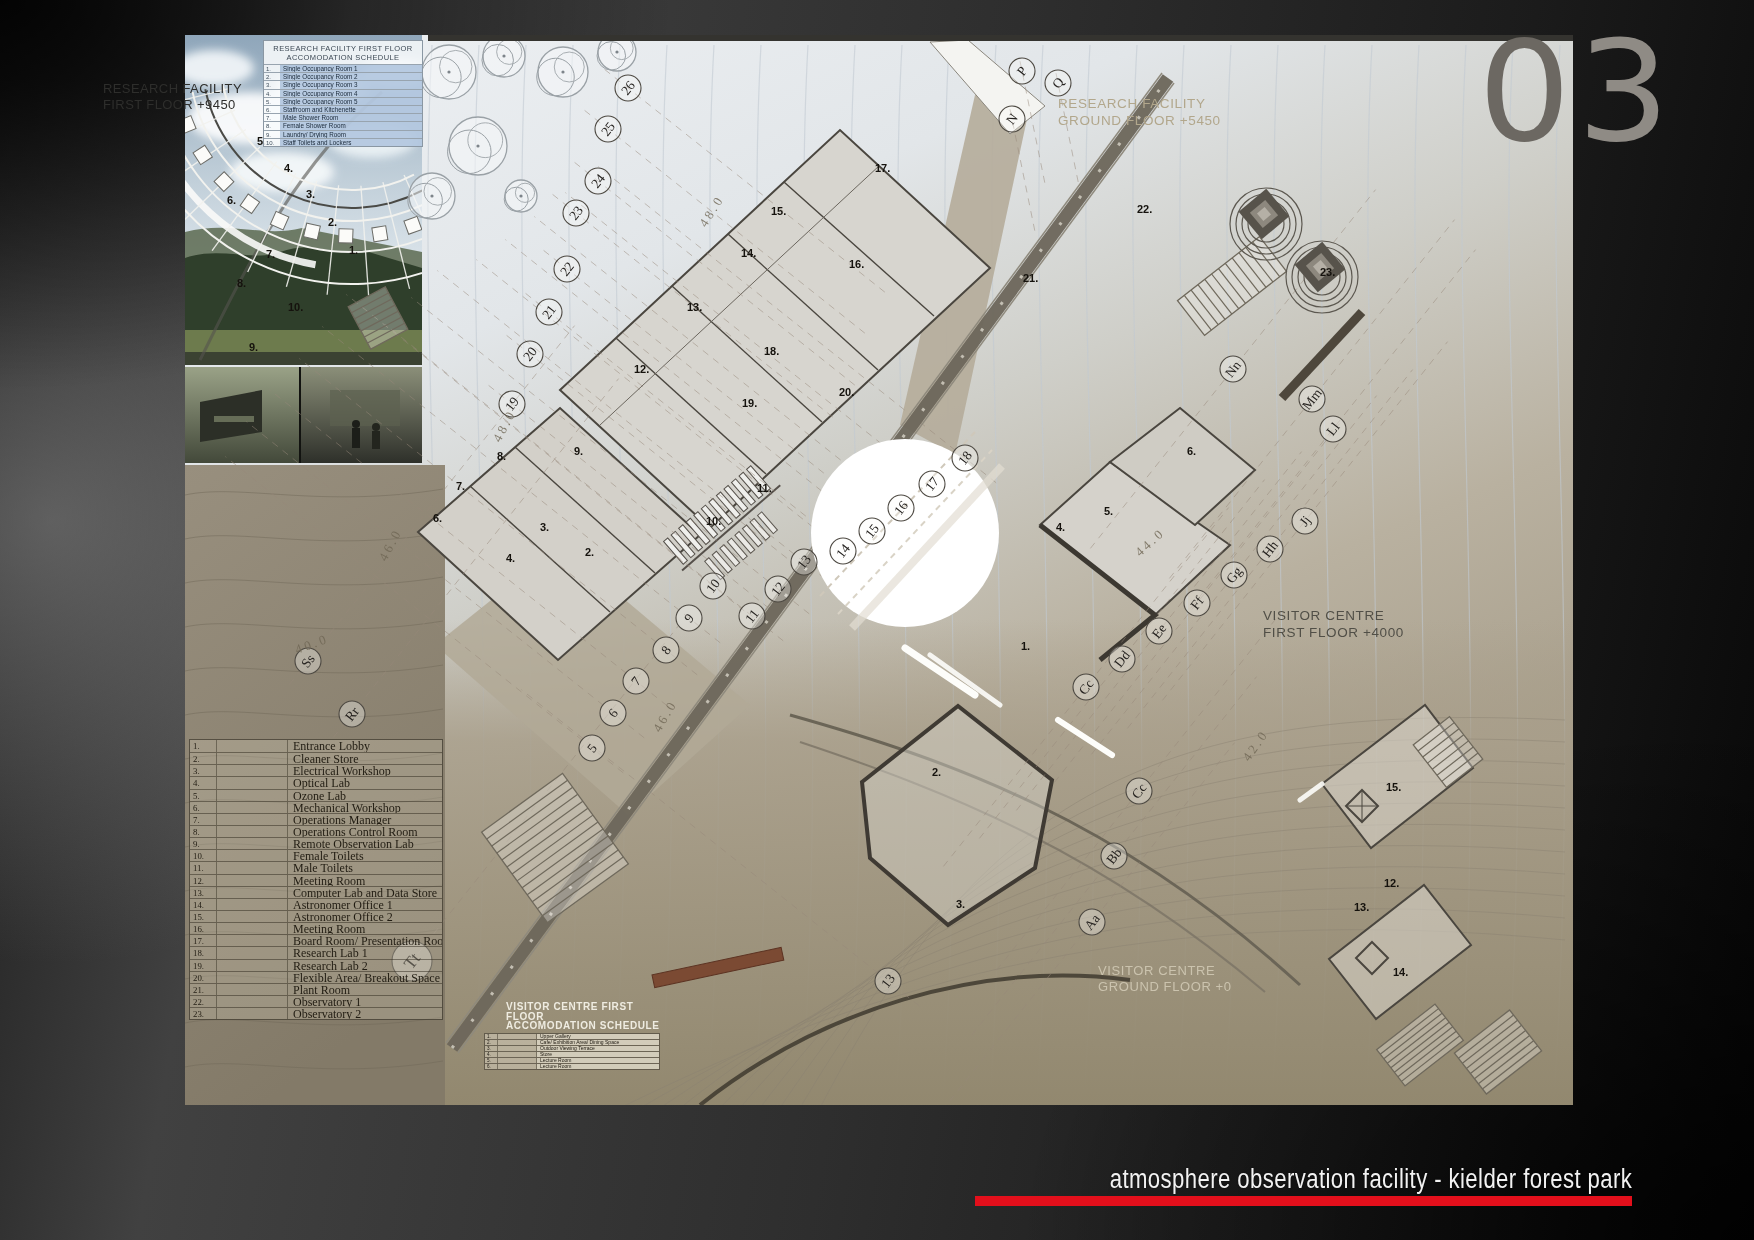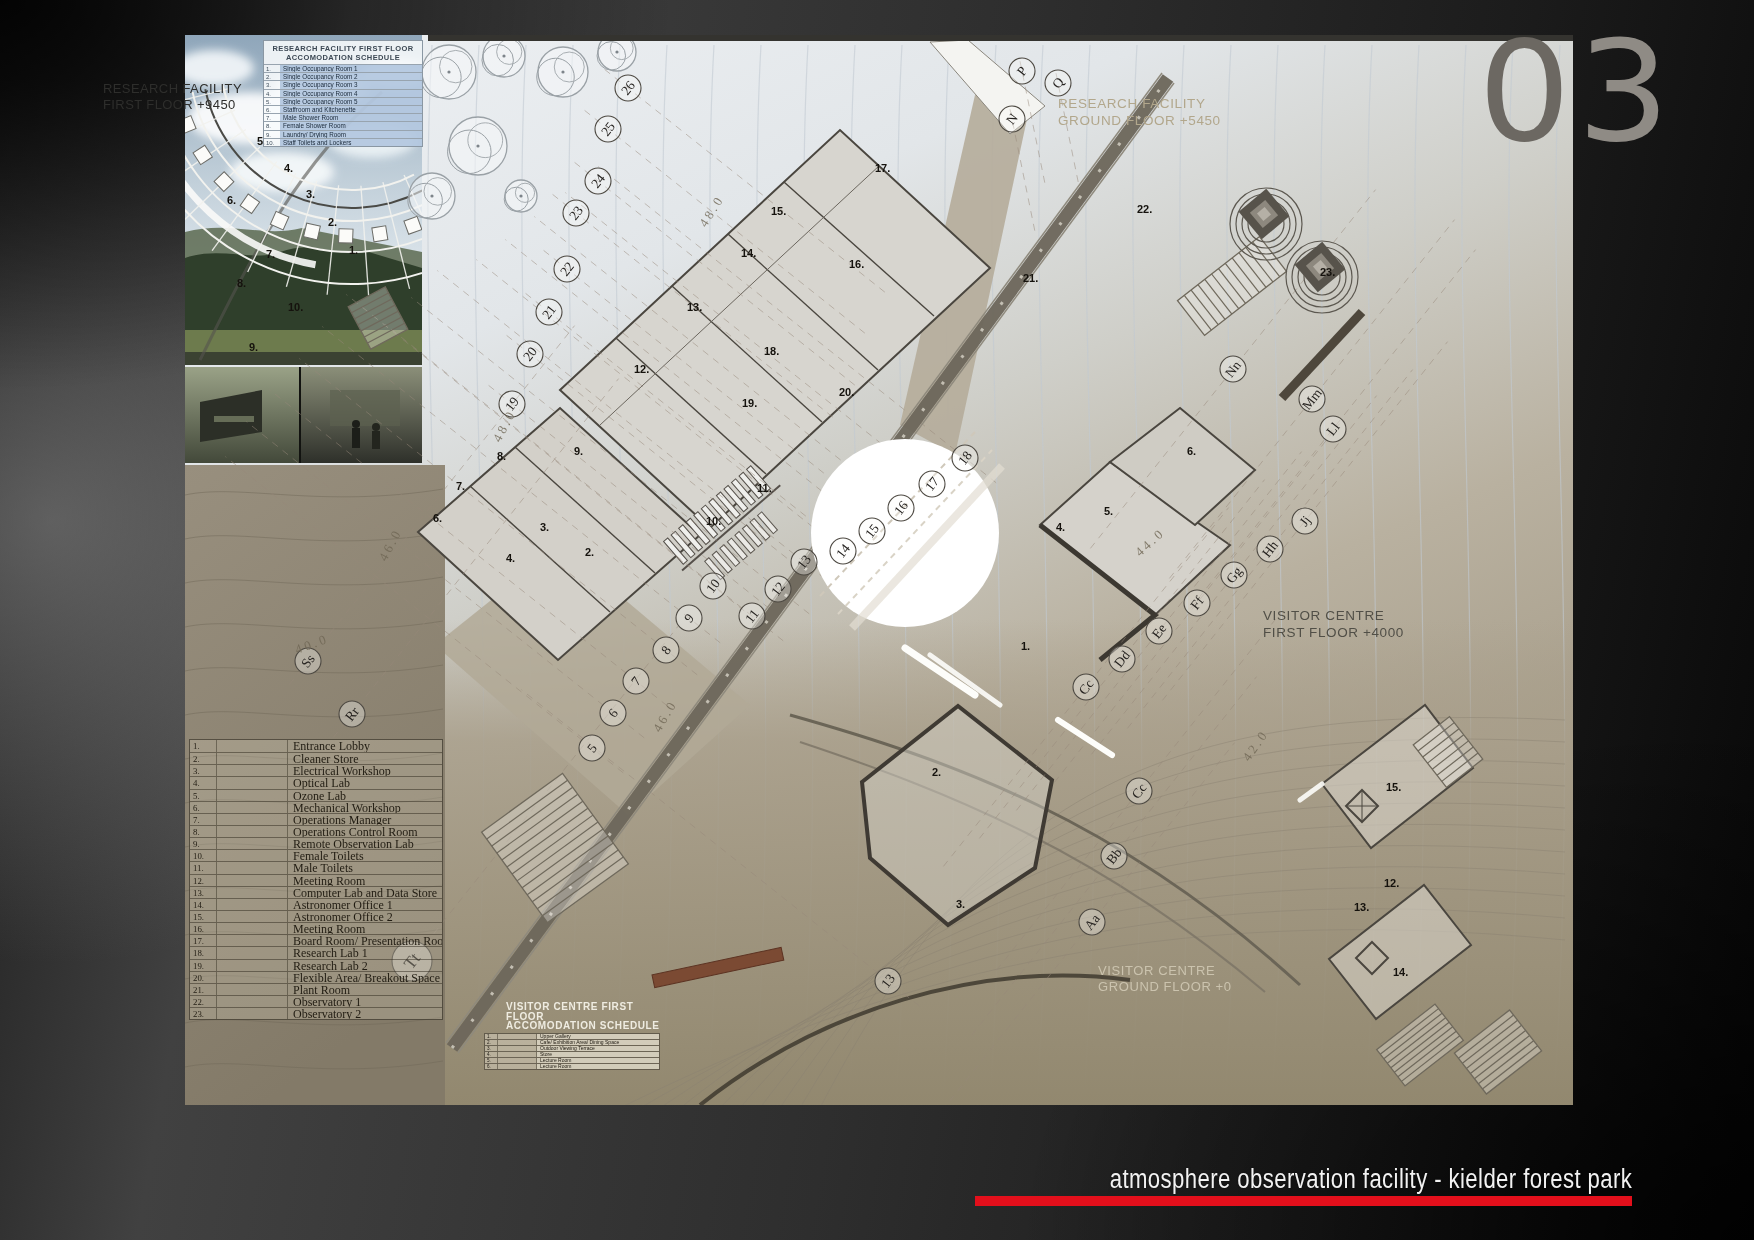--- a/index.html
+++ b/index.html
@@ -30,21 +30,21 @@
   .footer-title{position:absolute;right:122px;top:1164px;font-size:27px;color:#f2f2f2;
     white-space:nowrap;transform:scaleX(.82);transform-origin:right center;letter-spacing:.5px;
     text-shadow:0 0 2px rgba(0,0,0,.6);}
   .red-bar{position:absolute;left:975px;top:1196px;width:657px;height:10px;}
   
   .sched{position:absolute;}
   .t-row{display:flex;box-sizing:border-box;}
   .t-row span{display:block;box-sizing:border-box;overflow:hidden;white-space:nowrap;}
   
   .sched1{left:263px;top:40px;width:158px;background:rgba(248,250,252,.88);border:1px solid #8a97a3;}
-  .sched1 .title{font-size:7.5px;font-weight:bold;color:#3c4854;text-align:center;padding:3px 0 2px;line-height:9px;letter-spacing:.4px;}
+  .sched1 .title{font-size:7.5px;font-weight:normal;color:#3c4854;text-align:center;padding:3px 0 2px;line-height:9px;letter-spacing:.4px;}
   .sched1 .t-row{height:8.2px;border-top:1px solid #98a4af;}
   .sched1 .c-no{width:16px;font-size:6px;color:#41505d;padding-left:2px;line-height:8px;}
   .sched1 .c-name{flex:1;font-size:6.3px;line-height:8px;color:#1b2a3a;background:rgba(120,155,200,.5);padding-left:3px;}
   
   .sched2{left:189px;top:739px;width:254px;}
   .sched2 .title{font-family:"Liberation Serif",serif;font-variant:small-caps;font-size:16px;line-height:20px;
      color:#e6ddc3;letter-spacing:1.5px;padding:3px 0 6px 12px;background:rgba(80,72,52,.18);}
   .sched2 .t-body{border:1px solid rgba(35,30,20,.6);background:rgba(216,208,188,.28);}
   .sched2 .t-row{height:12.15px;border-top:1px solid rgba(45,39,27,.5);}
   .sched2 .t-row:first-child{border-top:none;}

